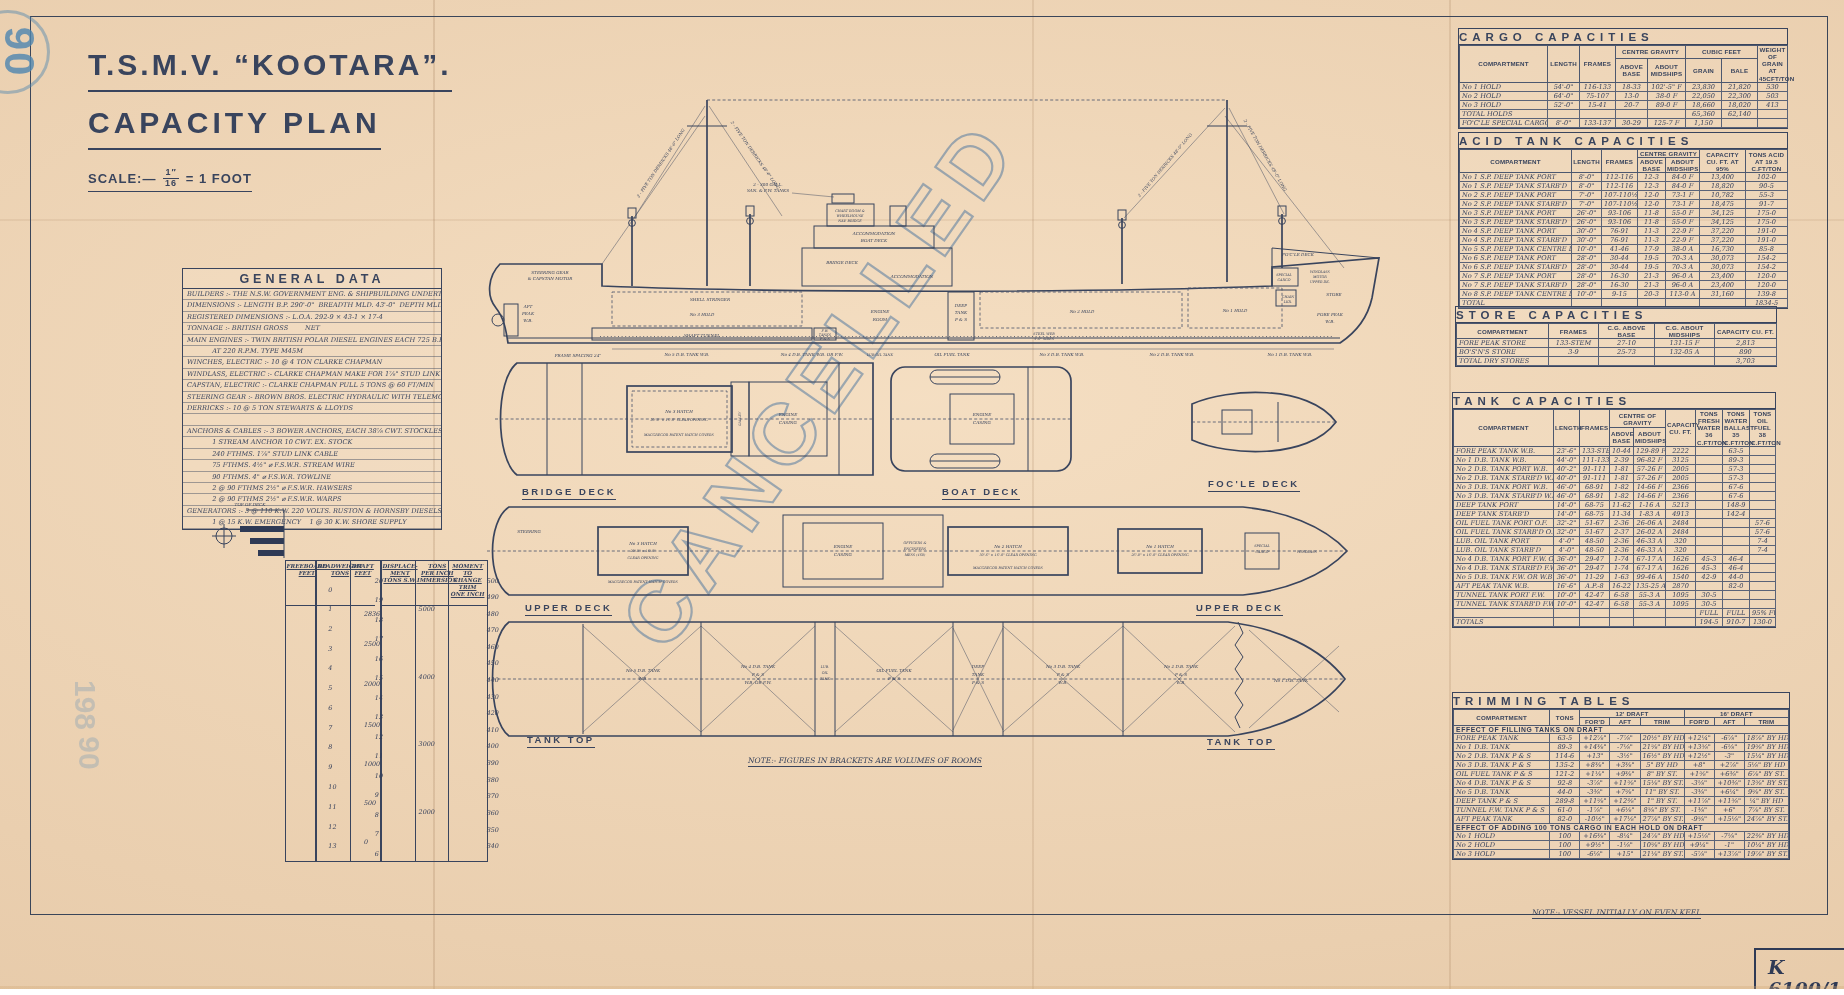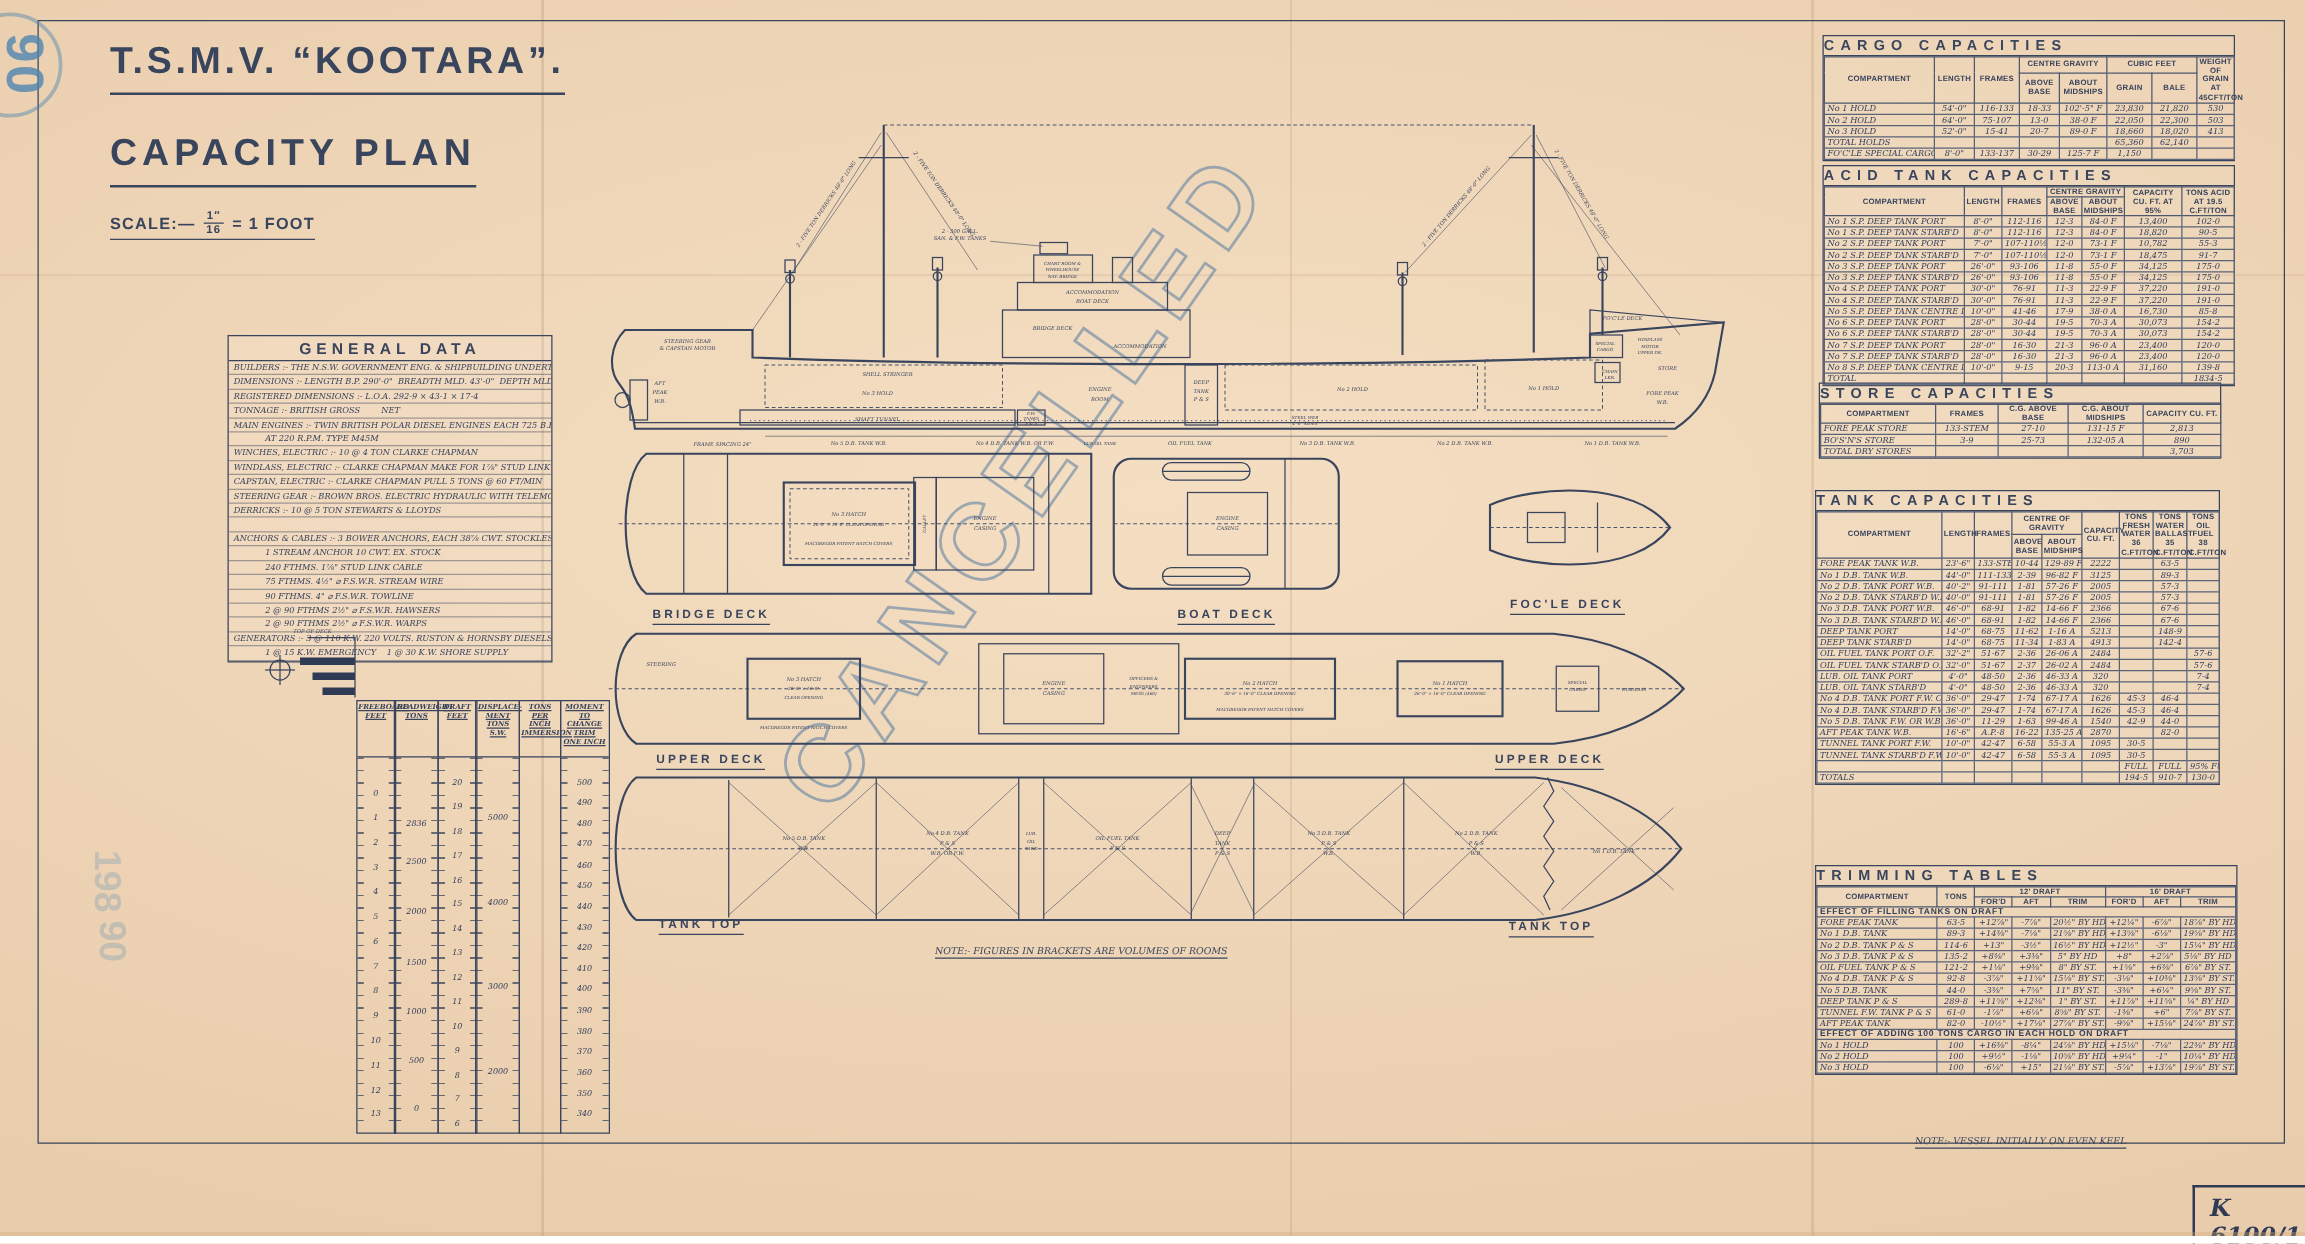--- a/index.html
+++ b/index.html
@@ -20,21 +20,21 @@
   
   .stamp90{position:absolute;left:-6px;top:28px;font-size:42px;font-weight:bold;color:#4e86b0;
     transform:rotate(90deg);opacity:.8;letter-spacing:2px;}
   .stampcircle{position:absolute;left:-34px;top:10px;width:78px;height:78px;border:3px solid #4e86b0;
     border-radius:50%;opacity:.45;}
   .faintstamp{position:absolute;color:#6a93b5;opacity:.30;font-weight:bold;font-size:30px;transform:rotate(90deg);}
   .watermark{position:absolute;left:548px;top:408px;width:440px;text-align:center;
     font-size:86px;font-weight:bold;letter-spacing:10px;color:transparent;
     -webkit-text-stroke:2.2px rgba(84,122,160,.55);transform:rotate(-55deg);pointer-events:none;}
   
-  .t1{position:absolute;left:88px;top:32px;font-size:30px;letter-spacing:3px;font-weight:bold;
+  .t1{position:absolute;left:88px;top:48px;font-size:30px;letter-spacing:3px;font-weight:bold;
     border-bottom:2.5px solid #39445d;padding-bottom:8px;}
   .t2{position:absolute;left:88px;top:106px;font-size:30px;letter-spacing:4px;font-weight:bold;
     border-bottom:2.5px solid #39445d;padding-bottom:8px;}
   .scaleline{position:absolute;left:88px;top:168px;font-size:13px;font-weight:bold;letter-spacing:1px;
     border-bottom:1.5px solid #39445d;padding-bottom:3px;display:flex;align-items:center;gap:7px;}
   .frac{display:inline-flex;flex-direction:column;align-items:center;font-size:9px;line-height:1;}
   .frac .num{border-bottom:1px solid #39445d;padding:0 2px 1px;}
   
   .gd{position:absolute;left:182px;top:268px;width:258px;border:1.8px solid #39445d;background:rgba(255,248,235,.12);}
   .gd h3{margin:0;text-align:center;font-size:12.5px;letter-spacing:4px;font-weight:bold;
@@ -47,21 +47,21 @@
     padding:2px 0 1px;border-bottom:1.2px solid #39445d;}
   table{border-collapse:collapse;table-layout:fixed;width:100%;}
   th{font-size:6.2px;font-weight:bold;letter-spacing:.2px;border:.8px solid #4d586f;padding:0 1px;line-height:1.15;}
   td{font-family:"DejaVu Serif",serif;font-style:italic;font-size:6.6px;border:.8px solid #5a6378;
     padding:0 2px;text-align:center;white-space:nowrap;overflow:hidden;color:#333e5a;}
   td.rl{text-align:left;}
   td.sec{font-family:"Liberation Sans",sans-serif;font-style:normal;font-weight:bold;font-size:6.8px;
     letter-spacing:.6px;text-align:left;}
   
   .dwscale{position:absolute;left:286px;top:560px;display:flex;}
-  .scol{border:1.4px solid #39445d;margin-left:-1.4px;display:flex;flex-direction:column;}
+  .scol{border:1.4px solid #39445d;margin-left:-1.4px;display:flex;}
   .schead{font-family:"DejaVu Serif",serif;font-style:italic;font-size:5.6px;font-weight:bold;
     text-align:center;white-space:pre-line;line-height:1.25;padding:2px 1px;border-bottom:1px solid #39445d;
     height:40px;text-decoration:underline;}
   .scbody{position:relative;height:300px;
     background:
       repeating-linear-gradient(to bottom, rgba(57,68,93,.75) 0 1px, transparent 1px 10px) left top/5px 100% no-repeat,
       repeating-linear-gradient(to bottom, rgba(57,68,93,.75) 0 1px, transparent 1px 10px) right top/5px 100% no-repeat;}
   .sval{position:absolute;left:0;right:0;text-align:center;transform:translateY(-50%);
     font-family:"DejaVu Serif",serif;font-style:italic;font-size:6.4px;color:#333e5a;}
   

